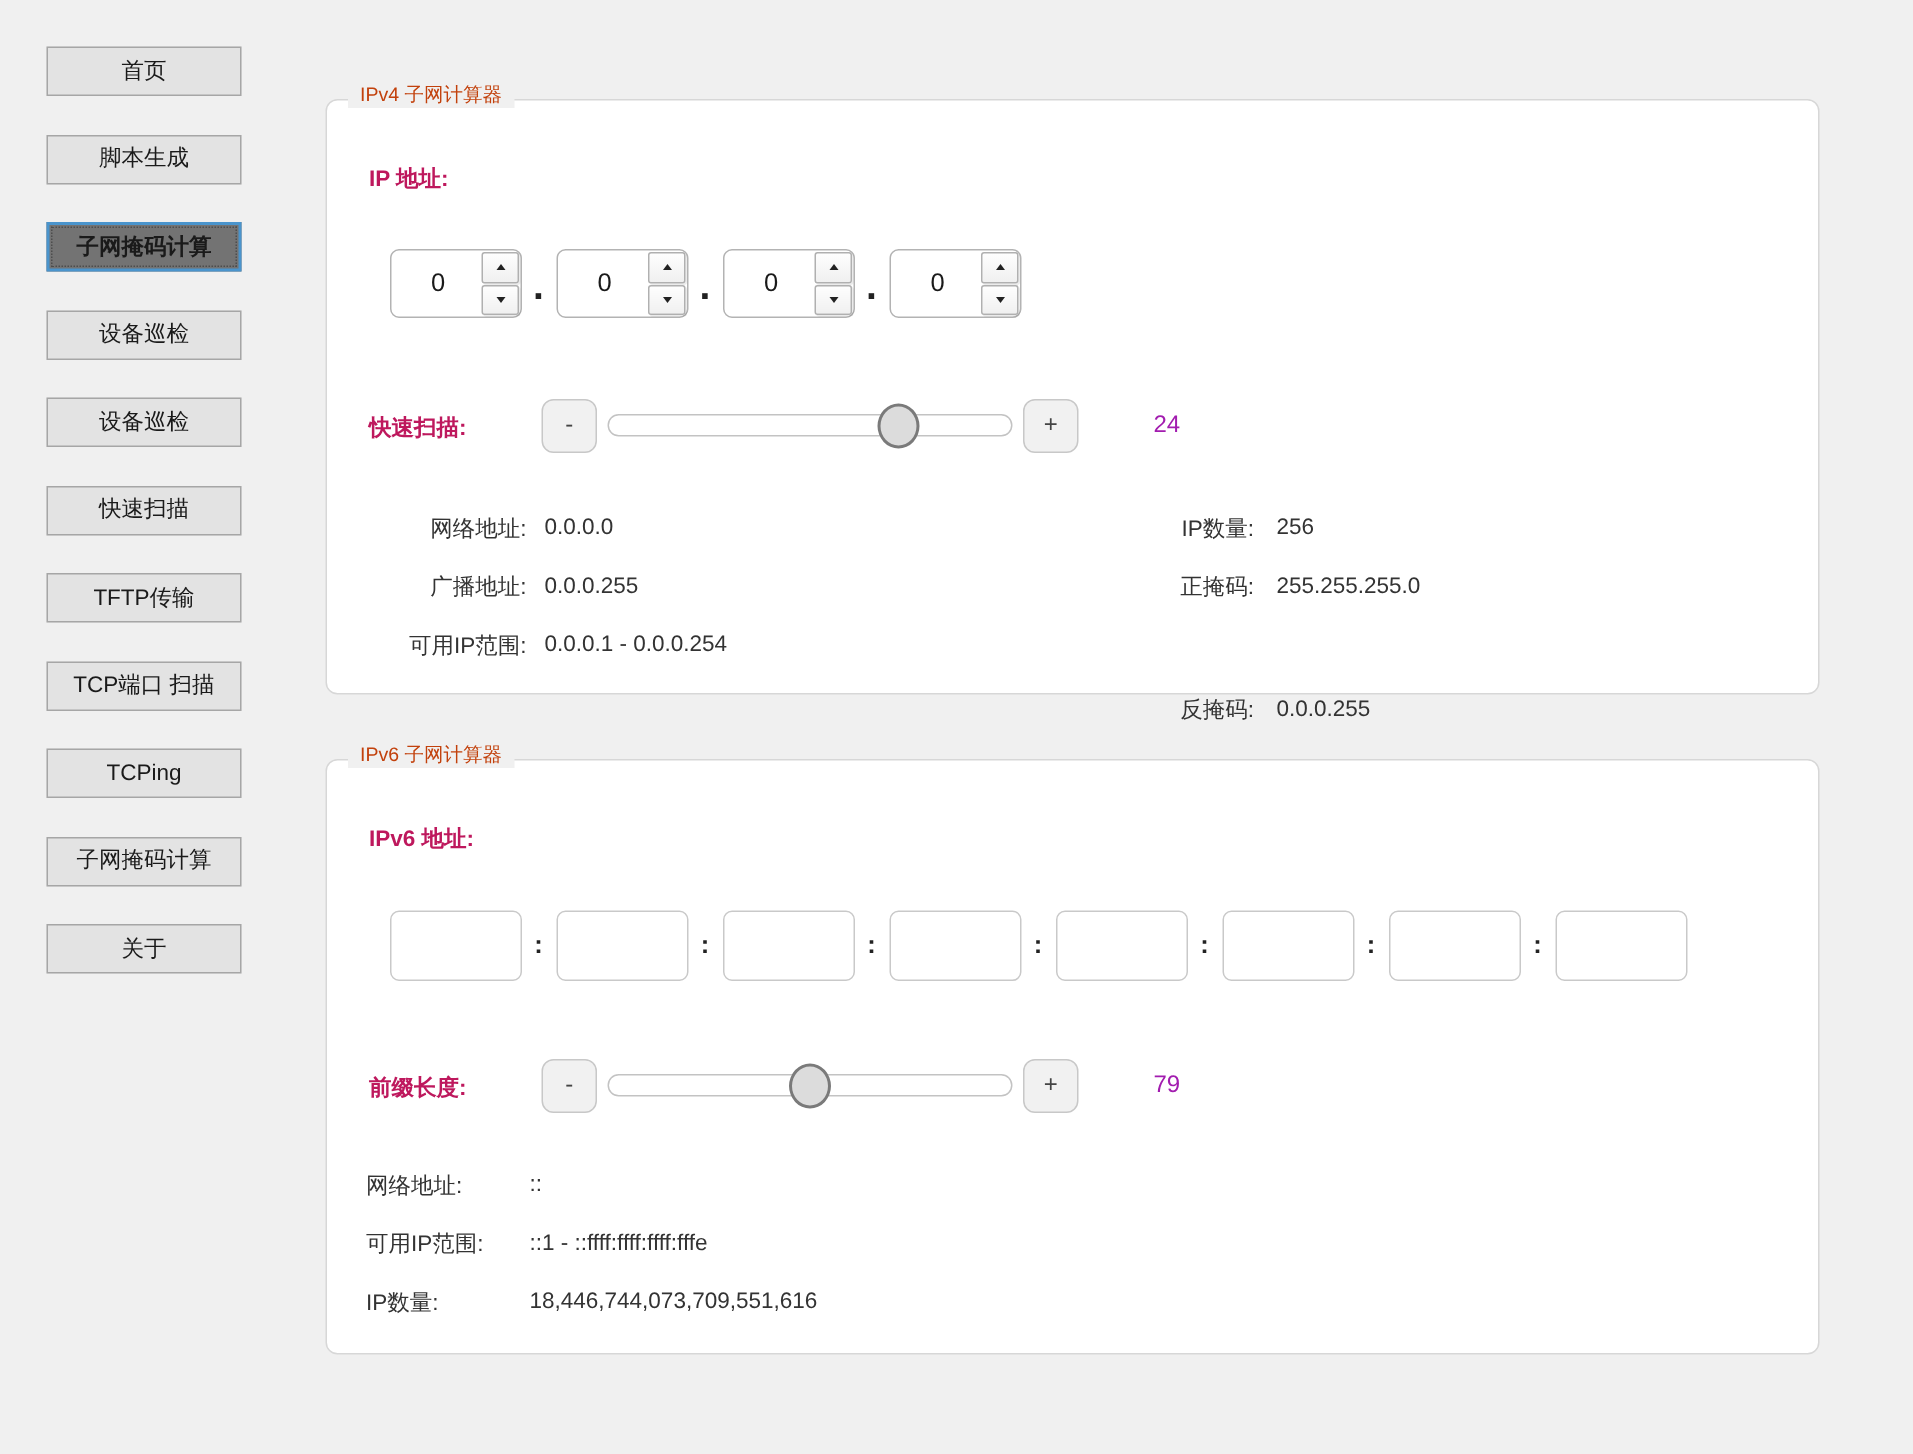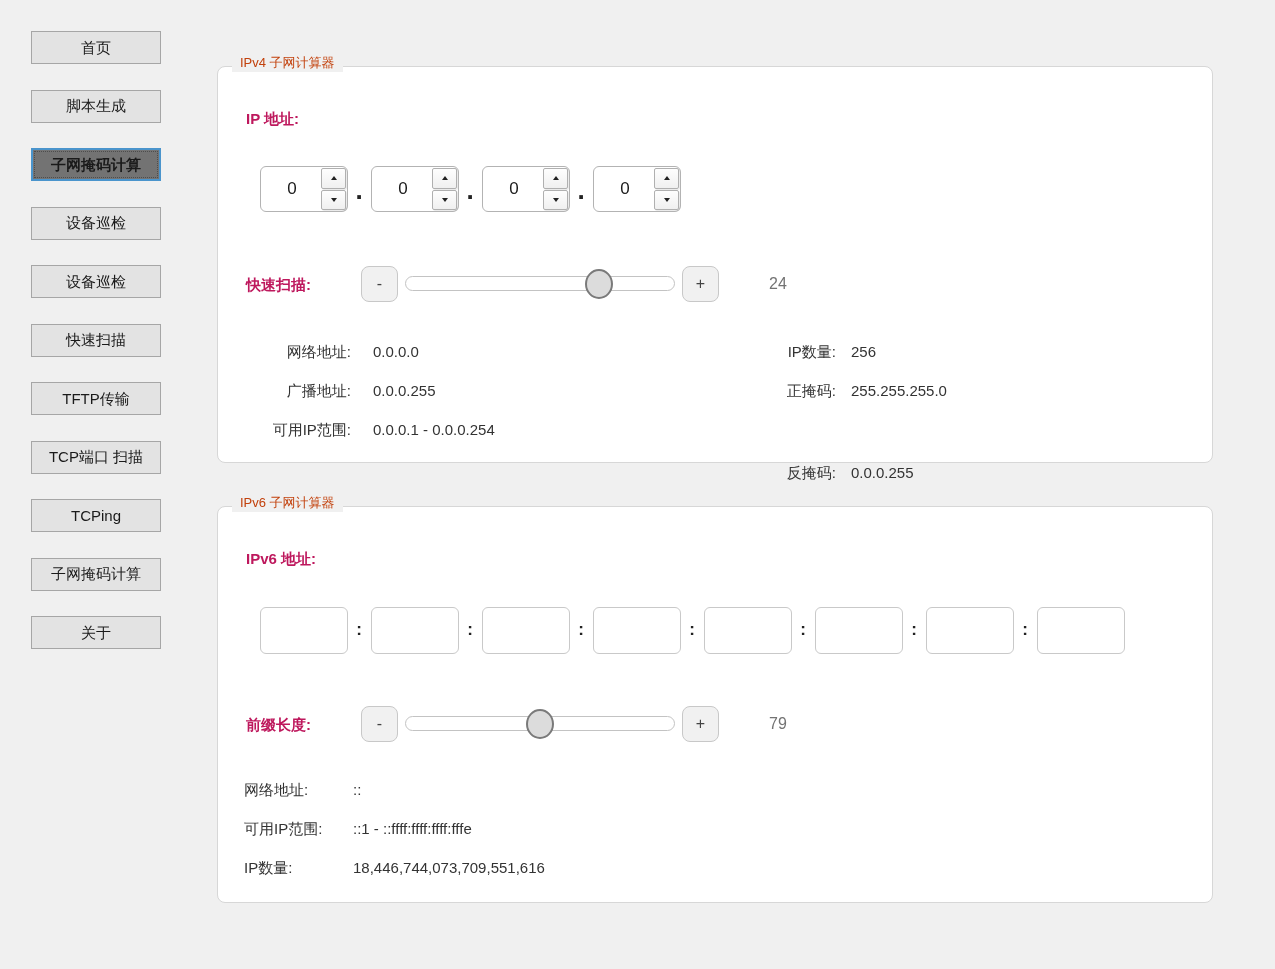--- a/index.html
+++ b/index.html
@@ -92,27 +92,27 @@
   .slider { position: absolute; width: 270px; height: 36px; cursor: pointer; }
   .slider-track {
     position: absolute; left: 0; right: 0; top: 10px; height: 15px;
     background: #fff; border: 1px solid #c3c3c3; border-radius: 8px;
   }
   .slider-thumb {
     position: absolute; top: 3px; width: 28px; height: 30px;
     background: #dcdcdc; border: 2px solid #7a7a7a; border-radius: 50%;
     cursor: grab;
   }
-  .slider-value { position: absolute; font-size: 16px; color: #737373; white-space: nowrap; }
+  .slider-value { position: absolute; font-size: 16px; color: #a21caf; white-space: nowrap; }
 
   
   .result-row { position: absolute; height: 20px; font-size: 15px; color: #333; display: flex; white-space: nowrap; }
   .result-row .r-label { display: inline-block; }
   .v4-left .r-label  { width: 107px; text-align: right; }
-  .v4-left .r-value  { margin-left: 22px; }
+  .v4-left .r-value  { margin-left: 12px; }
   .v4-right .r-label { width: 60px; text-align: right; }
   .v4-right .r-value { margin-left: 15px; }
   .v6-row .r-label   { width: 109px; text-align: left; }
   .v6-row .r-value   { margin-left: 0; }
 
   
   .v6-field {
     position: absolute; width: 88px; height: 47px;
     background: #fff; border: 1px solid #c9c9c9; border-radius: 6px;
     font-family: inherit; font-size: 16px; color: #222; text-align: center;

